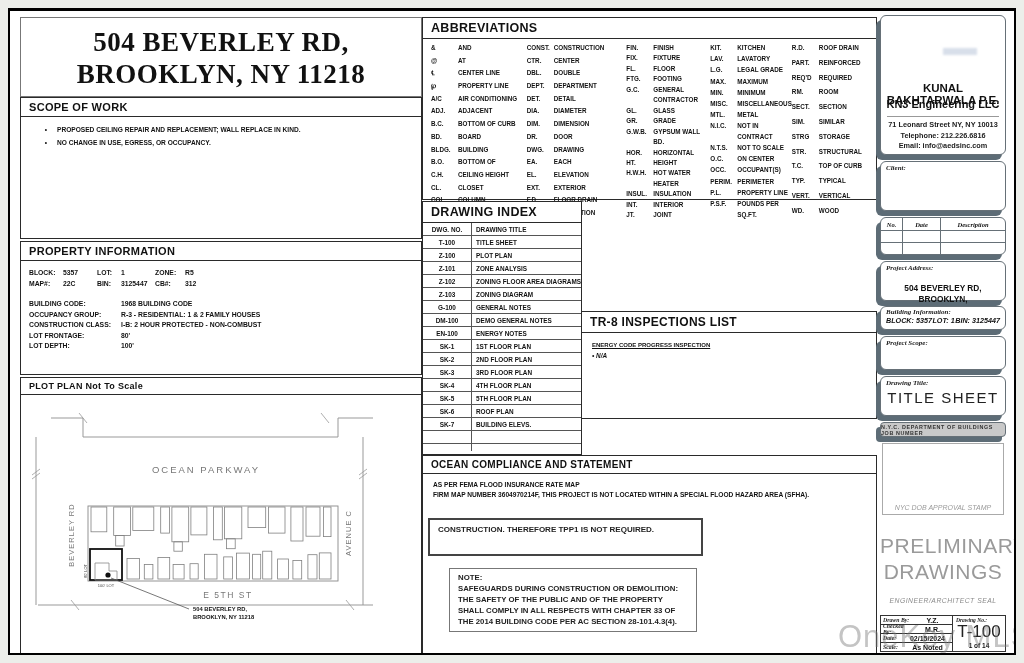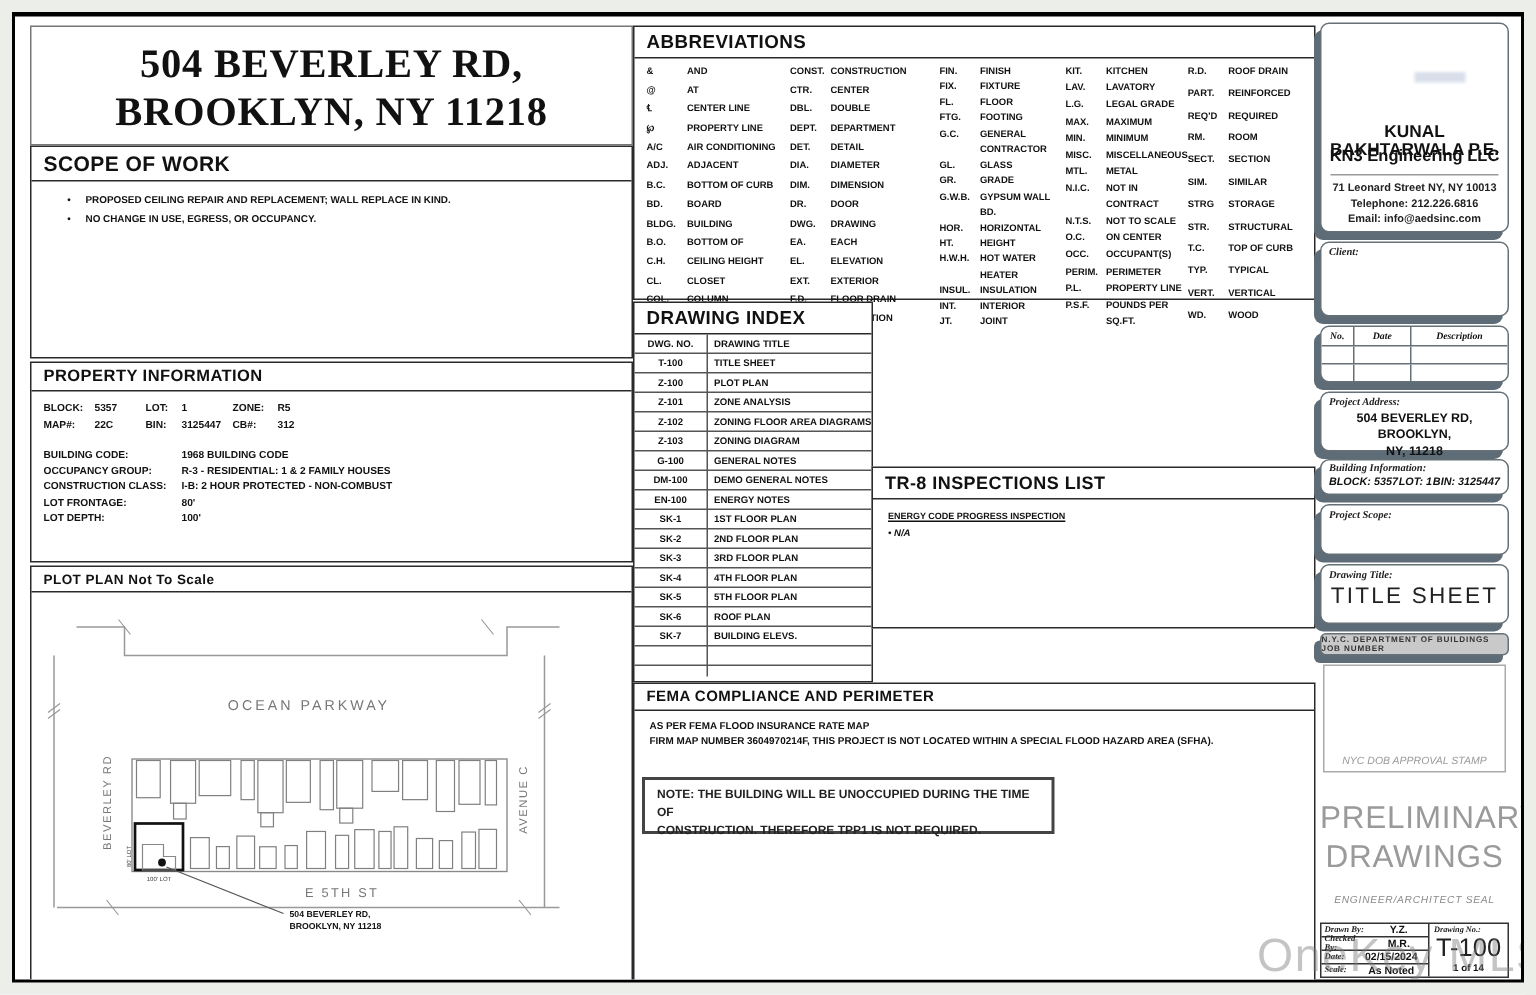--- a/index.html
+++ b/index.html
@@ -57,21 +57,21 @@
 <div class="sheet">
 
   <div class="panel" style="left:10px;top:6px;width:402px;height:80px;border-color:#777;">
     <div class="bigtitle">
       <div>504 BEVERLEY RD,</div>
       <div>BROOKLYN, NY 11218</div>
     </div>
   </div>
 
   <div class="panel" style="left:10px;top:86px;width:402px;height:142px;">
-    <div class="panel-h" style="font-size:14px;">SCOPE OF WORK</div>
+    <div class="panel-h" style="font-size:11px;">SCOPE OF WORK</div>
     <div id="scope-items" style="padding-top:4px;">
         <div class="scope-item">
           <span class="blt">•</span>
           <span>PROPOSED CEILING REPAIR AND REPLACEMENT; WALL REPLACE IN KIND.</span>
         </div>
         <div class="scope-item">
           <span class="blt">•</span>
           <span>NO CHANGE IN USE, EGRESS, OR OCCUPANCY.</span>
         </div>
       </div>
@@ -428,29 +428,33 @@
 
   <div class="panel" style="left:571px;top:300px;width:296px;height:108px;">
     <div class="panel-h" style="font-size:12px;">TR-8 INSPECTIONS LIST</div>
     <div style="padding:9px 0 0 10px;">
       <div class="tr-item underl" style="font-size:6px;">ENERGY CODE PROGRESS INSPECTION</div>
       <div class="tr-item" style="font-style:italic;margin-top:4px;">• <span>N/A</span></div>
     </div>
   </div>
 
   <div class="panel" style="left:412px;top:444px;width:455px;height:201px;">
-    <div class="panel-h" style="font-size:10px;">FEMA COMPLIANCE AND PERIMETER</div>
+    <div class="panel-h" style="font-size:10px;">OCEAN COMPLIANCE AND STATEMENT</div>
     <div style="padding:6px 10px 0 10px;font-size:6.6px;font-weight:bold;line-height:10px;">
       <div>AS PER FEMA FLOOD INSURANCE RATE MAP</div>
       <div>FIRM MAP NUMBER 3604970214F, THIS PROJECT IS NOT LOCATED WITHIN A SPECIAL FLOOD HAZARD AREA (SFHA).</div>
     </div>
     <div style="position:absolute;left:5px;top:62px;width:275px;height:38px;border:2px solid #444;padding:4px 8px;
                 font-size:8px;font-weight:bold;line-height:12px;color:#222;">
-      <div>NOTE: THE BUILDING WILL BE UNOCCUPIED DURING THE TIME OF</div>
       <div>CONSTRUCTION. THEREFORE TPP1 IS NOT REQUIRED.</div>
+    </div>
+    <div style="position:absolute;left:26px;top:112px;width:248px;height:64px;border:1px solid #777;padding:3px 8px;
+                font-size:7.8px;font-weight:bold;line-height:11px;color:#222;">
+      <div>NOTE:</div>
+      <div>SAFEGUARDS DURING CONSTRUCTION OR DEMOLITION: THE SAFETY OF THE PUBLIC AND OF THE PROPERTY SHALL COMPLY IN ALL RESPECTS WITH CHAPTER 33 OF THE 2014 BUILDING CODE PER AC SECTION 28-101.4.3(4).</div>
     </div>
   </div>
 
   <div style="position:absolute;left:864px;top:0;width:140px;height:643px;">
 
     <div class="sbox" style="top:4px;height:140px;">
       <div style="position:absolute;right:28px;top:32px;width:34px;height:7px;background:#b9c6da;opacity:.55;filter:blur(1px);"></div>
       <div style="position:absolute;left:0;right:0;top:66px;text-align:center;font-weight:bold;font-size:11.5px;">KUNAL BAKHTARWALA P.E.</div>
       <div style="position:absolute;left:0;right:0;top:82px;text-align:center;font-weight:bold;font-size:11px;">KN3 Engineering LLC</div>
       <div style="position:absolute;left:6px;right:6px;top:100px;border-top:1px solid #999;"></div>
@@ -478,21 +482,21 @@
       </div>
       <div style="display:flex;height:12px;">
         <span style="width:22px;border-right:1px solid #667077;"></span>
           <span style="width:38px;border-right:1px solid #667077;"></span>
           <span style="flex:1;"></span>
       </div>
     </div>
 
     <div class="sbox" style="top:250px;height:40px;">
       <div class="slabel">Project Address:</div>
-      <div style="text-align:center;font-size:8.3px;font-weight:bold;line-height:11px;margin-top:1px;">
+      <div style="text-align:center;font-size:8.3px;font-weight:bold;line-height:11px;margin-top:11px;">
         <div>504 BEVERLEY RD, BROOKLYN,</div>
         <div>NY, 11218</div>
       </div>
     </div>
 
     <div class="sbox" style="top:295px;height:24px;">
       <div class="slabel" style="padding-top:1px;">Building Information:</div>
       <div style="display:flex;justify-content:space-between;padding:0 5px;font-size:7.2px;font-weight:bold;font-style:italic;">
         <span>BLOCK: 5357</span>
         <span>LOT: 1</span>

